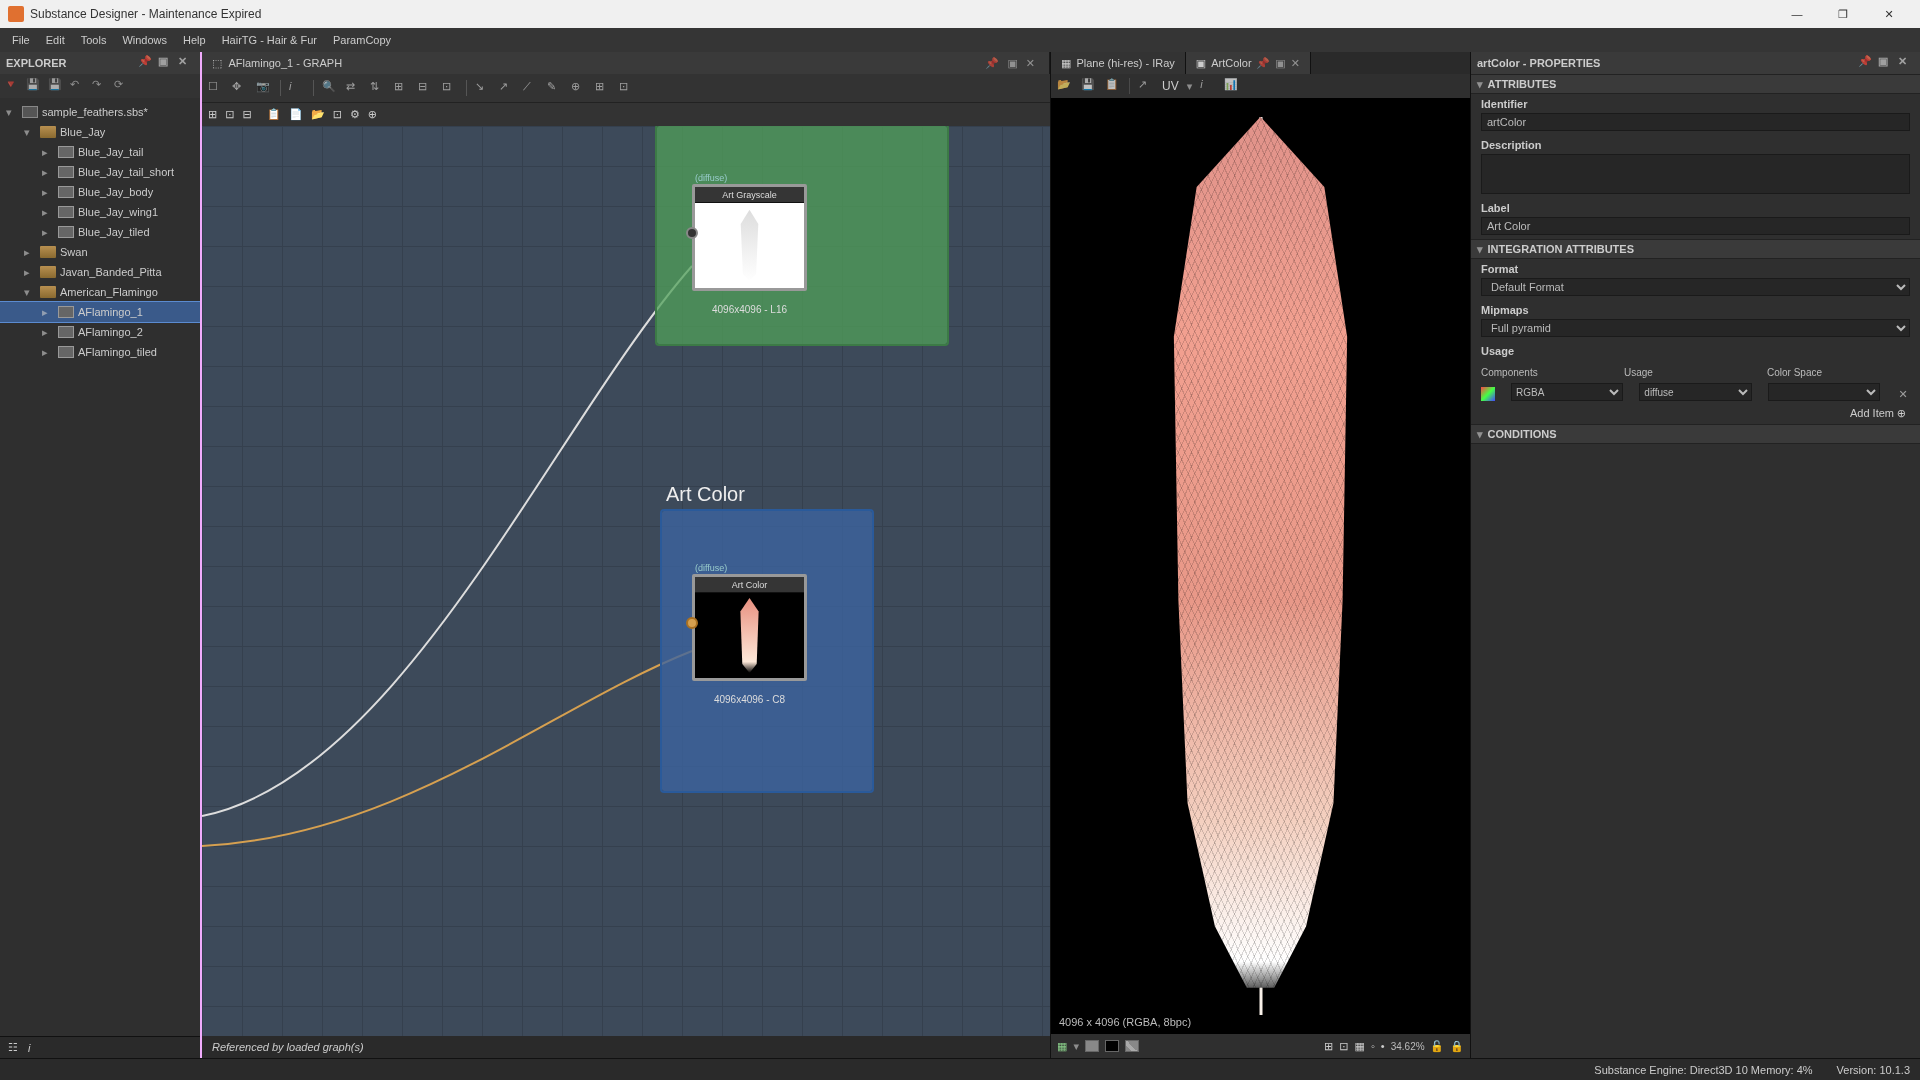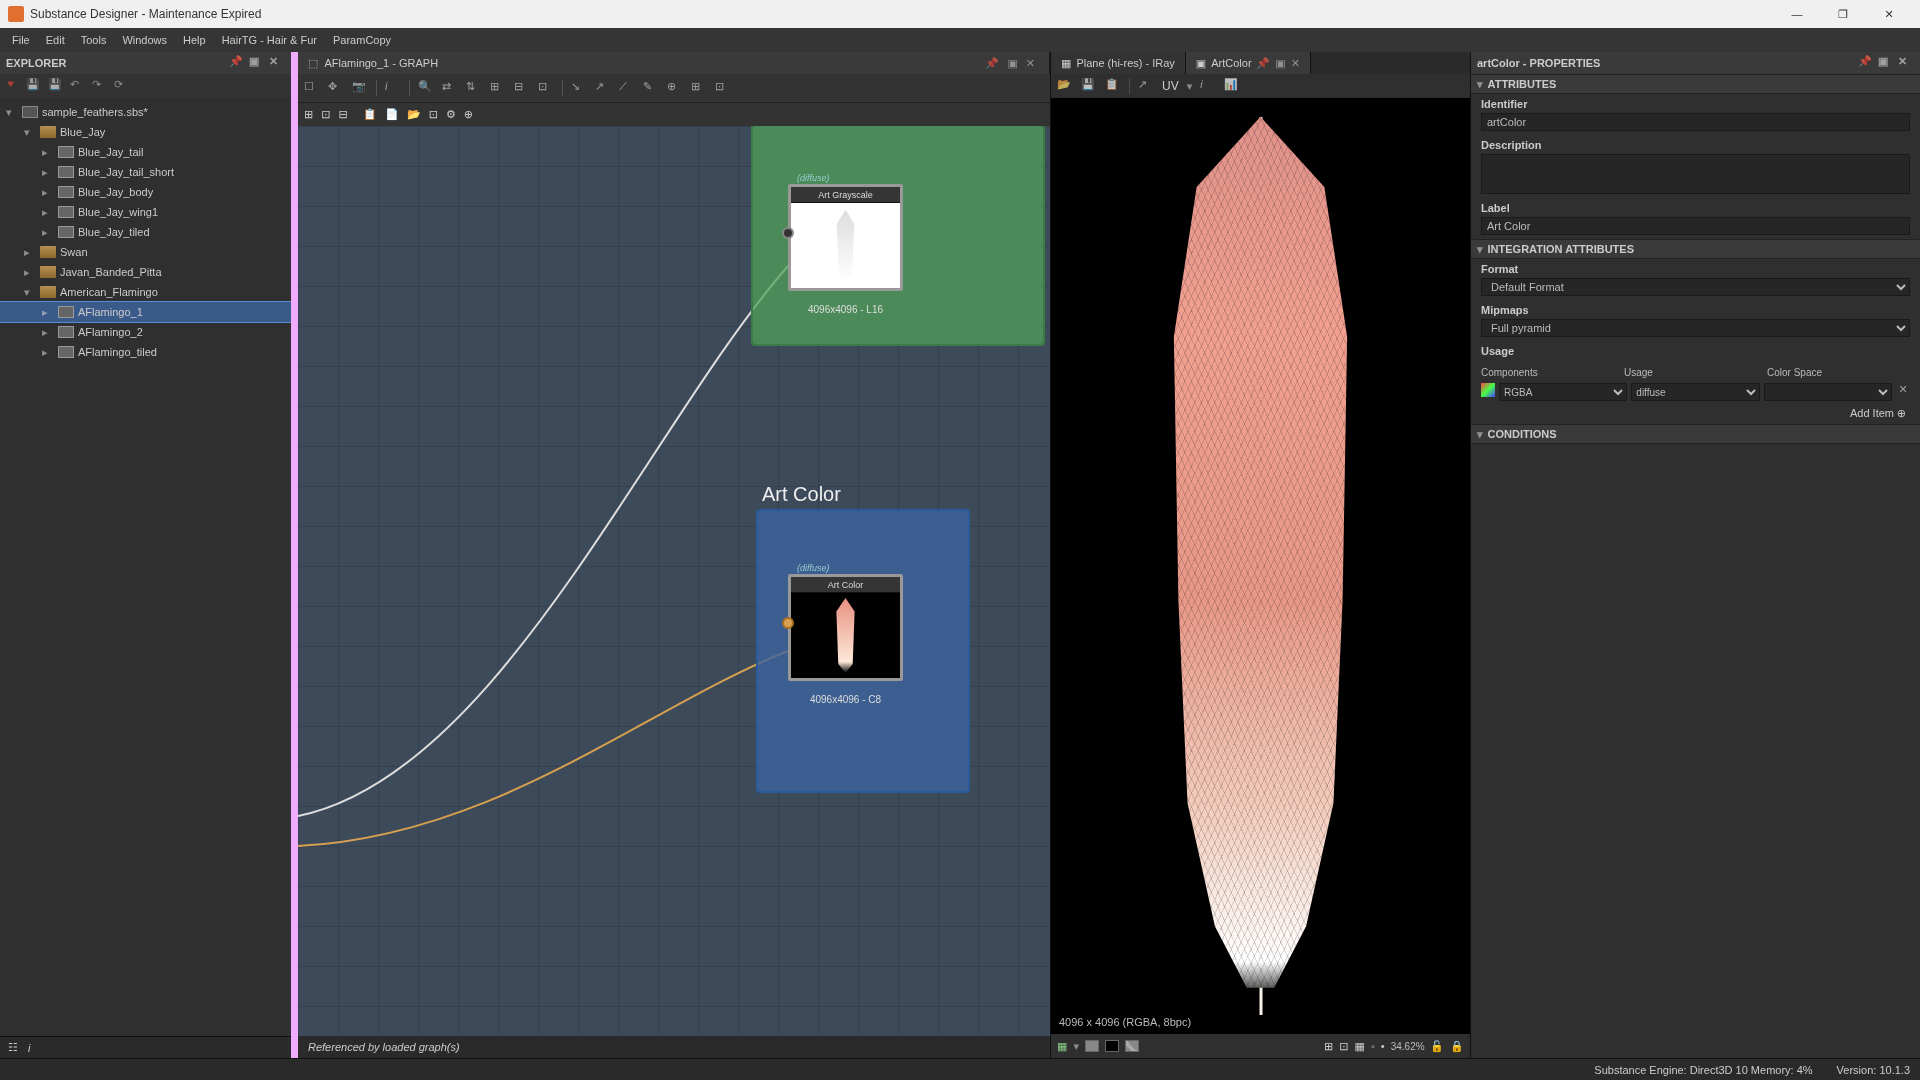--- a/index.html
+++ b/index.html
@@ -5,21 +5,21 @@
 *{margin:0;padding:0;box-sizing:border-box;font-family:"Segoe UI",Tahoma,sans-serif;font-size:11px;color:#ccc;user-select:none}
 body{background:#2b2b2b;width:1920px;height:1080px;overflow:hidden;position:relative}
 .titlebar{height:28px;background:#f0f0f0;display:flex;align-items:center;padding:0 8px;color:#333}
 .titlebar .icon{width:16px;height:16px;background:#e07030;border-radius:2px;margin-right:6px}
 .titlebar .title{flex:1;color:#333;font-size:12px}
 .titlebar .winbtn{width:46px;height:28px;display:flex;align-items:center;justify-content:center;color:#333}
 .menubar{height:24px;background:#353535;display:flex;align-items:center;padding:0 4px}
 .menubar .mi{padding:0 8px;height:24px;line-height:24px;color:#ccc;cursor:pointer}
 .main{display:flex;height:calc(1080px - 28px - 24px - 22px)}
 
-.explorer{width:298px;background:#2f2f2f;border-right:7px solid #f0abfc;display:flex;flex-direction:column}
+.explorer{width:202px;background:#2f2f2f;border-right:2px solid #f0abfc;display:flex;flex-direction:column}
 .panelhdr{height:22px;background:#3a3a3a;display:flex;align-items:center;padding:0 6px;font-weight:bold}
 .panelhdr .spacer{flex:1}
 .panelhdr .pbtn{width:16px;height:16px;margin-left:4px;opacity:.7}
 .explorer .toolbar{height:24px;display:flex;align-items:center;padding:0 4px;gap:6px;background:#333}
 .explorer .toolbar .tb{width:16px;height:16px;opacity:.6}
 .tree{flex:1;overflow:auto;padding:4px 0}
 .tree .row{height:20px;display:flex;align-items:center;padding-left:6px;cursor:pointer;white-space:nowrap}
 .tree .row.sel{background:#3a5a8a;outline:1px solid #5b8bd0}
 .tree .chev{width:12px;display:inline-block;opacity:.6}
 .tree .ico{width:16px;height:12px;margin:0 4px;display:inline-block}
@@ -39,21 +39,21 @@
 .grid{position:absolute;inset:0;background-image:linear-gradient(#35404e 1px,transparent 1px),linear-gradient(90deg,#35404e 1px,transparent 1px);background-size:40px 40px}
 .frame{position:absolute;border-radius:2px}
 .frame.green{background:rgba(80,160,90,.75);outline:2px solid #3c7a46}
 .frame.blue{background:rgba(60,100,160,.78);outline:2px solid #2a5a9a}
 .frame .ftitle{position:absolute;top:-28px;left:4px;font-size:20px;color:#eee}
 .node{position:absolute;width:115px;background:#222;border:3px solid #999;border-radius:2px}
 .node .nhdr{height:16px;background:#353535;font-size:9px;text-align:center;line-height:16px;color:#ddd;border-bottom:1px solid #111}
 .node .nimg{height:85px;background:#fff;position:relative}
 .node .port{position:absolute;width:12px;height:12px;border-radius:50%;border:2px solid #888;background:#333}
 .node .port.l{left:-9px;top:40px}
-.node .usage{position:absolute;top:-14px;left:6px;font-size:9px;font-style:italic;color:#9cc}
+.node .usage{position:absolute;top:-14px;left:0;font-size:9px;color:#9cc}
 .wire{position:absolute;pointer-events:none}
 .gstatus{height:22px;background:#2a2a2a;display:flex;align-items:center;padding:0 10px;color:#d6b74a;font-style:italic;font-size:11px}
 
 .viewers{width:420px;display:flex;flex-direction:column;background:#1a1a1a;border-left:1px solid #111}
 .vtabs{height:22px;background:#2a2a2a;display:flex}
 .vtab{padding:0 10px;display:flex;align-items:center;gap:5px;border-right:1px solid #111;background:#333}
 .vtab.active{background:#3a3a3a}
 .vtab .close{opacity:.6}
 .vtoolbar{height:24px;background:#2f2f2f;display:flex;align-items:center;padding:0 6px;gap:8px}
 .vtoolbar .ti{width:16px;height:16px;opacity:.7}
@@ -67,21 +67,21 @@
 .props{width:450px;background:#2f2f2f;border-left:1px solid #111;display:flex;flex-direction:column;overflow:auto}
 .props .section{background:#3a3a3a;height:20px;display:flex;align-items:center;padding:0 6px;font-weight:bold;border-top:1px solid #222;border-bottom:1px solid #222}
 .props .section .chev{margin-right:5px;opacity:.6}
 .props .field{padding:4px 10px}
 .props .flabel{font-size:11px;color:#ccc;font-weight:bold;margin-bottom:3px}
 .props .fval{background:#262626;border:1px solid #1a1a1a;height:18px;padding:0 5px;line-height:16px;color:#bbb;font-size:11px}
 .props .fval.tall{height:40px}
 .props select.fval{width:100%}
 .usagehdr{display:flex;padding:3px 10px}
 .usagehdr div{flex:1;font-size:10px;color:#bbb}
-.usagerow{display:flex;padding:2px 10px;gap:4px;align-items:flex-start}
+.usagerow{display:flex;padding:2px 10px;gap:16px;align-items:flex-end}
 .usagerow .sw{width:14px;height:14px;background:linear-gradient(135deg,#f44,#4f4,#44f)}
 .usagerow select{flex:1;background:#262626;border:1px solid #1a1a1a;height:18px;color:#bbb;font-size:10px}
 .usagerow .del{width:14px;text-align:center;opacity:.7}
 .additem{text-align:right;padding:4px 14px;font-size:10px;color:#bbb}
 
 .statusbar{height:22px;background:#2a2a2a;display:flex;align-items:center;padding:0 10px;color:#aaa;border-top:1px solid #111;position:absolute;left:0;right:0;bottom:0}
 .statusbar .sp{flex:1}
 .explorer-status{height:22px;background:#2a2a2a;display:flex;align-items:center;padding:0 8px;gap:10px;border-top:1px solid #111}
 
 .feather{position:absolute;left:50%;top:0;bottom:0;width:300px;transform:translateX(-50%)}

